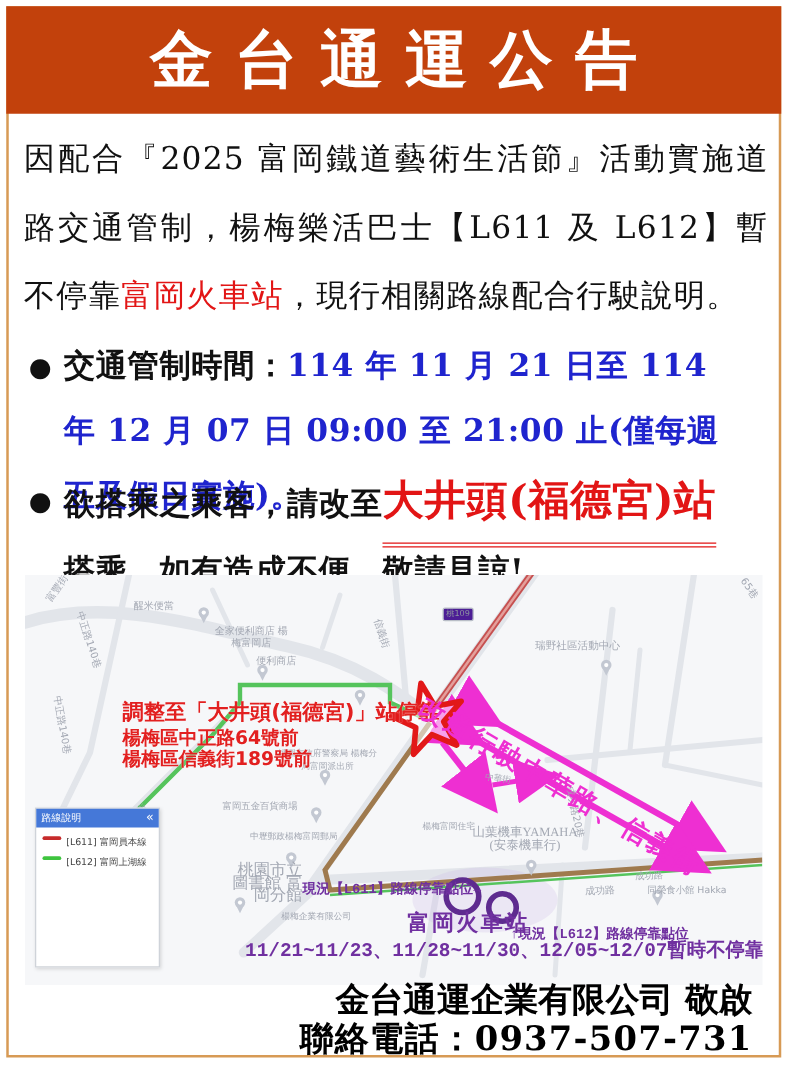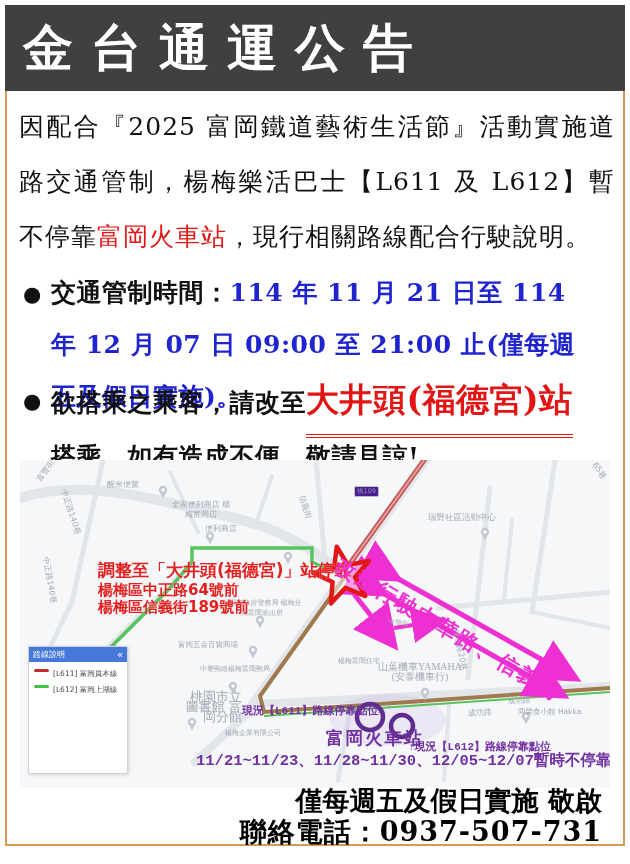--- a/index.html
+++ b/index.html
@@ -6,22 +6,22 @@
   body{
     width:630px;height:864px;position:relative;background:#ffffff;
     font-family:"DejaVu Serif","Liberation Serif",serif;color:#111;overflow:hidden;
   }
   .frame{
     position:absolute;top:5px;left:5px;width:620px;height:841px;
     border:2px solid #D79A55;box-sizing:border-box;background:#fff;
   }
   
   .banner{
-    position:absolute;top:-2px;left:-2px;right:-2px;height:86px;background:#404040;
-    display:flex;align-items:center;justify-content:flex-start;
+    position:absolute;top:-2px;left:-2px;right:-2px;height:86px;background:#c2410c;
+    display:flex;align-items:center;justify-content:center;
   }
   .banner-title{
     color:#fff;font-size:50px;font-weight:bold;letter-spacing:18px;padding-left:18px;line-height:1;
   }
   
   .intro{
     position:absolute;top:92px;left:12px;width:596px;
     font-size:25px;font-weight:normal;line-height:55px;text-align:justify;letter-spacing:1px;
   }
   .red{color:#E21515;}
@@ -236,15 +236,15 @@
       </div>
       <div class="legend-row">
         <span class="swatch sw-l612"></span>
         <span class="legend-label">[L612] 富岡上湖線</span>
       </div>
     </div>
   </div>
 </div>
 
 <div class="footer">
-  <div class="company">僅每週五及假日實施  敬啟</div>
+  <div class="company">金台通運企業有限公司  敬啟</div>
   <div class="phone">聯絡電話：0937-507-731</div>
 </div>
 
 </body></html>

